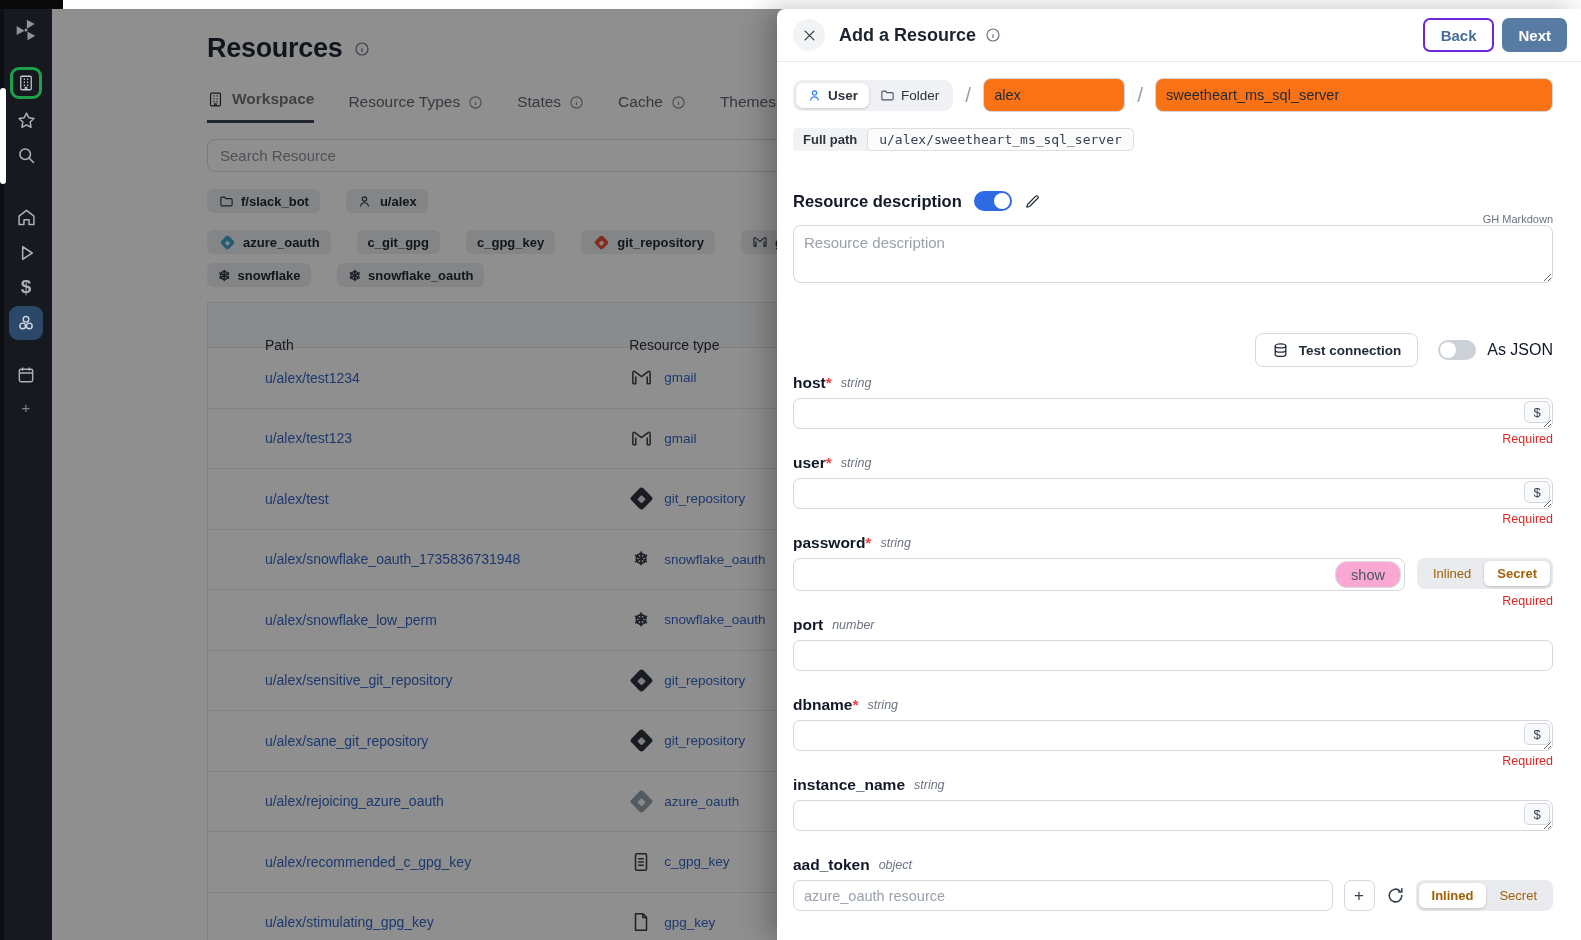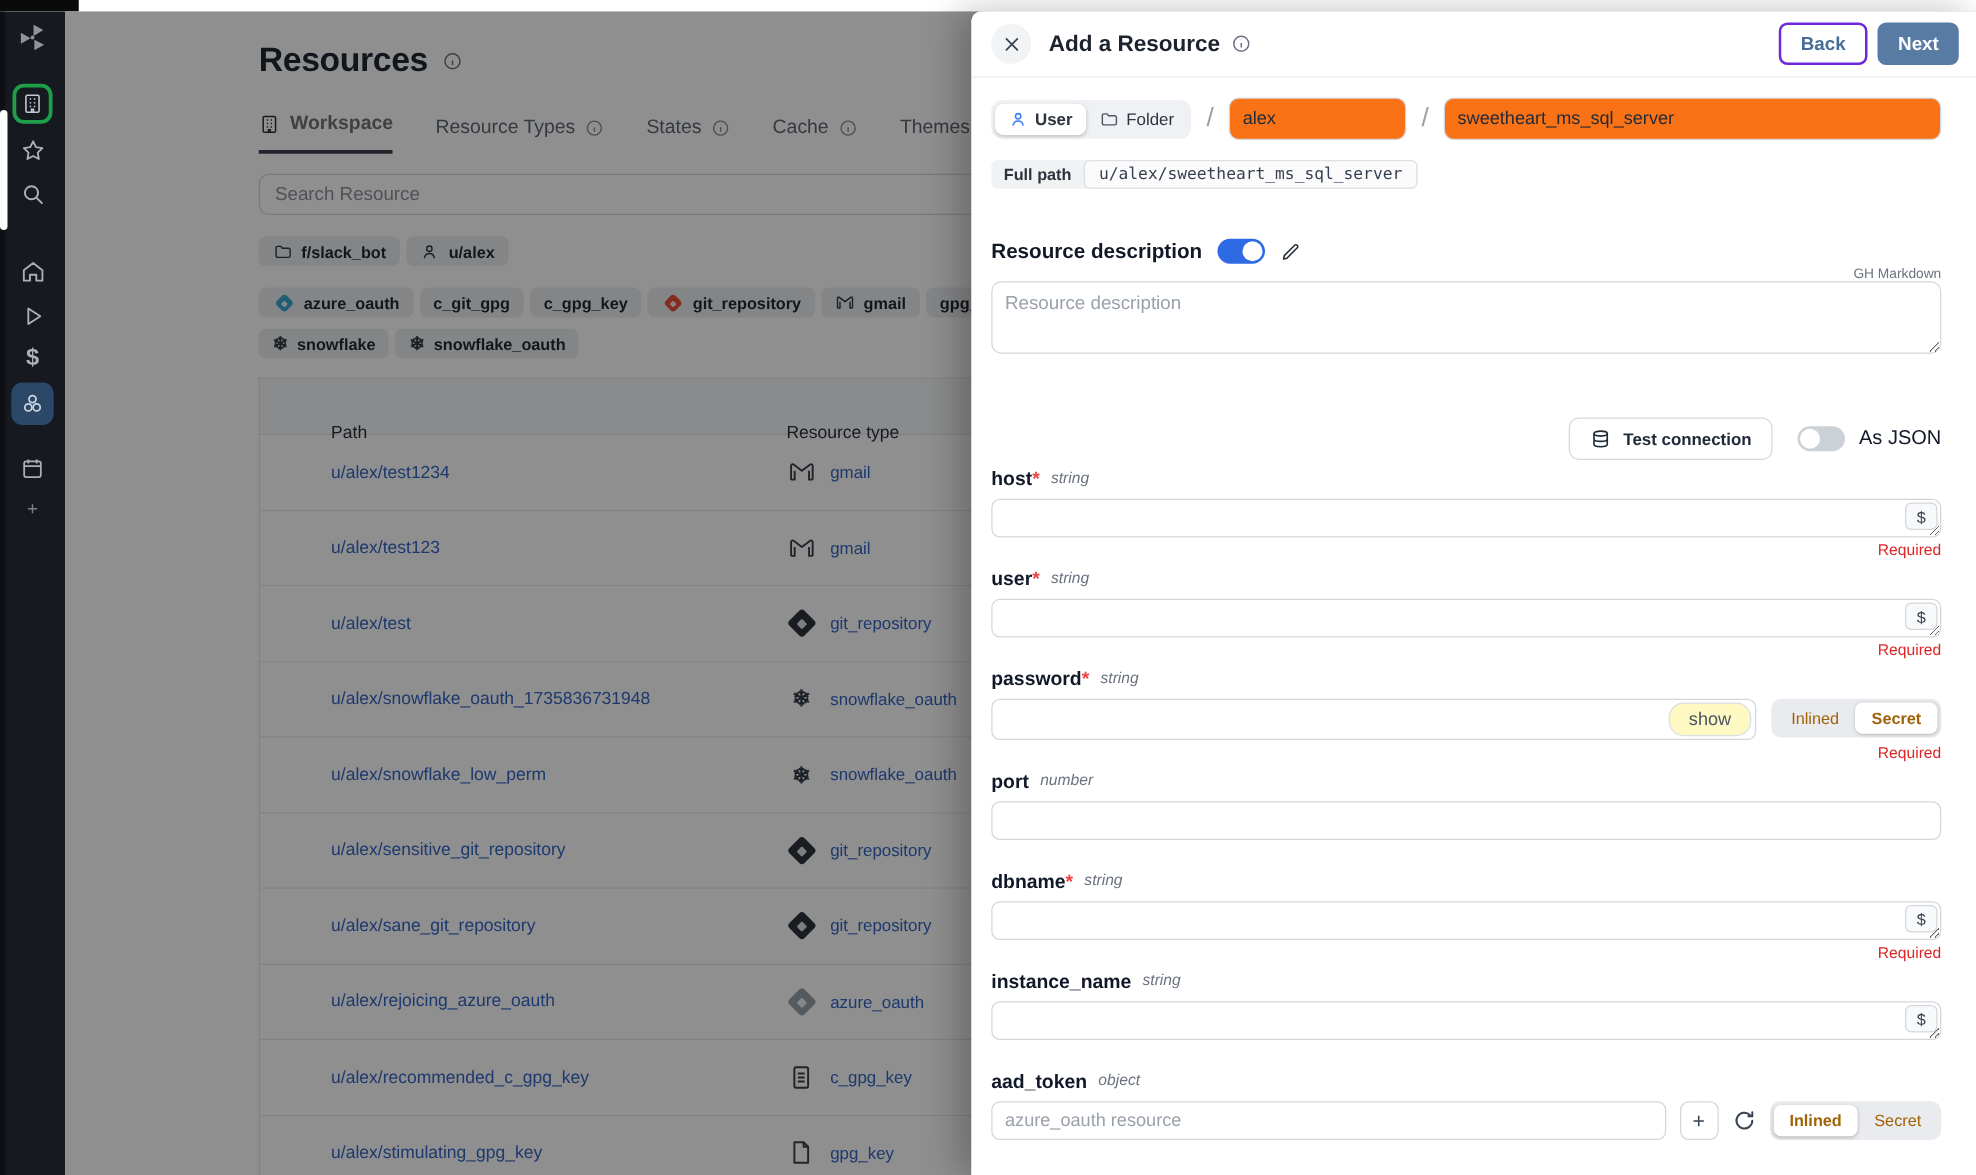--- a/index.html
+++ b/index.html
@@ -28,21 +28,21 @@
   .content { position:absolute; left:155px; top:0; width:1100px; }
   .page-title-row { margin-top:24px; display:flex; align-items:center; gap:12px; }
   .page-title { font-size:27px; font-weight:bold; color:#1f2733; letter-spacing:-0.3px; }
   .info { color:#6b7280; display:inline-flex; }
   .tabs { margin-top:26px; display:flex; align-items:flex-end; gap:34px; }
   .tab { display:flex; align-items:center; gap:8px; font-size:15.5px; color:#5f6773; padding-bottom:12px; cursor:pointer; white-space:nowrap; }
   .tab.active { color:#737373; font-weight:bold; border-bottom:3px solid #3b4350; }
   .search { margin-top:16px; width:700px; height:33px; border:1px solid #d5d9dd; border-radius:8px;
     font-size:15px; color:#374151; padding:0 12px; outline:none; background:#fff; }
   .search::placeholder { color:#8b919a; }
-  .chips { margin-top:17px; display:flex; gap:5px; flex-wrap:nowrap; }
+  .chips { margin-top:17px; display:flex; gap:26px; flex-wrap:nowrap; }
   .chips.r2 { margin-top:17px; }
   .chips.r3 { margin-top:9px; }
   .chip { height:24px; background:#eceef0; border-radius:6px; display:inline-flex; align-items:center;
     gap:7px; padding:0 11px; font-size:13px; font-weight:bold; color:#23292f; white-space:nowrap; cursor:pointer; }
   .chip .mini { display:inline-flex; width:16px; height:16px; align-items:center; justify-content:center; }
 
   .tbl { margin-top:15px; width:1000px; border:1px solid #e3e6ea; border-bottom:none; }
   .thead { display:flex; background:#f7f8f9; height:45px; align-items:center; border-bottom:1px solid #e3e6ea; }
   .th { font-size:14px; font-weight:normal; color:#2a313a;margin-top:40px; }
   .col0 { width:57px; }
@@ -108,41 +108,41 @@
     font-size:15px; color:#374151; font-family:"Liberation Sans", sans-serif; resize:both; outline:none; }
   .desc-ta::placeholder { color:#9aa1ab; }
 
   .testrow { margin-top:46px; display:flex; align-items:center; justify-content:flex-end; gap:20px; }
   .btn-test { height:34px; display:inline-flex; align-items:center; gap:10px; padding:0 16px;
     border:1px solid #d5d9dd; border-radius:8px; background:#fff; font-size:13.5px; font-weight:bold;
     color:#1f2937; cursor:pointer; }
   .asjson { display:flex; align-items:center; gap:11px; font-size:16px; color:#111827; }
 
   .fld { margin-top:7px; }
-  .fld-label { display:flex; align-items:flex-start; gap:9px; }
+  .fld-label { display:flex; align-items:center; gap:9px; }
   .fld-name { font-size:15.5px; font-weight:bold; color:#111827; }
   .star { color:#ef4444; }
   .fld-type { font-size:12.5px; font-style:italic; color:#6b7280; }
   .inwrap { position:relative; margin-top:6px; }
   .ta-in { width:100%; height:31px; border:1px solid #d3d7dc; border-radius:7px; padding:5px 34px 5px 10px;
     font-size:14px; color:#1f2937; font-family:"Liberation Sans", sans-serif; resize:vertical; outline:none; display:block; }
   .plain-in { width:100%; height:31px; border:1px solid #d3d7dc; border-radius:7px; padding:0 10px;
     font-size:14px; color:#1f2937; outline:none; display:block; background:#fff; }
   .dollar { position:absolute; right:3px; top:3px; width:26px; height:22px; border:1px solid #d3d7dc;
     background:#f8f9fa; border-radius:5px; font-size:13px; color:#374151; display:flex; align-items:center;
     justify-content:center; cursor:pointer; }
   .required { text-align:right; font-size:12.5px; color:#dc2626; margin-top:3px; height:15px; }
   .gap-norm { height:18px; }
 
   .pwrow { display:flex; align-items:flex-start; gap:12px; margin-top:6px; }
   .pwwrap { position:relative; flex:1; }
   .pw-in { width:100%; height:33px; border:1px solid #d3d7dc; border-radius:7px; padding:0 96px 0 10px;
     font-size:14px; outline:none; display:block; background:#fff; }
   .showbtn { position:absolute; right:4px; top:3px; height:27px; padding:0 15px; border:1px solid #dadde1;
-    background:#fef9c3; border-radius:12px; color:#4b5563; font-size:14.5px; cursor:pointer; }
+    background:#f9a8d4; border-radius:12px; color:#4b5563; font-size:14.5px; cursor:pointer; }
   .seg2 { display:inline-flex; background:#e9ebee; border-radius:8px; padding:3px; }
   .seg2 .s2 { font-size:13px; color:#a16207; padding:5px 13px; border-radius:6px; cursor:pointer; white-space:nowrap; }
   .seg2 .s2.sel { background:#fff; font-weight:bold; box-shadow:0 1px 3px rgba(0,0,0,0.2); }
 
   .aadrow { display:flex; align-items:center; gap:11px; margin-top:6px; }
   .aad-in { width:559px; height:31px; border:1px solid #d3d7dc; border-radius:7px; padding:0 10px;
     font-size:14.5px; outline:none; background:#fff; }
   .aad-in::placeholder { color:#9aa1ab; }
   .sqbtn { width:32px; height:31px; border:1px solid #d3d7dc; border-radius:7px; background:#fff;
     font-size:17px; color:#374151; cursor:pointer; display:flex; align-items:center; justify-content:center; }

